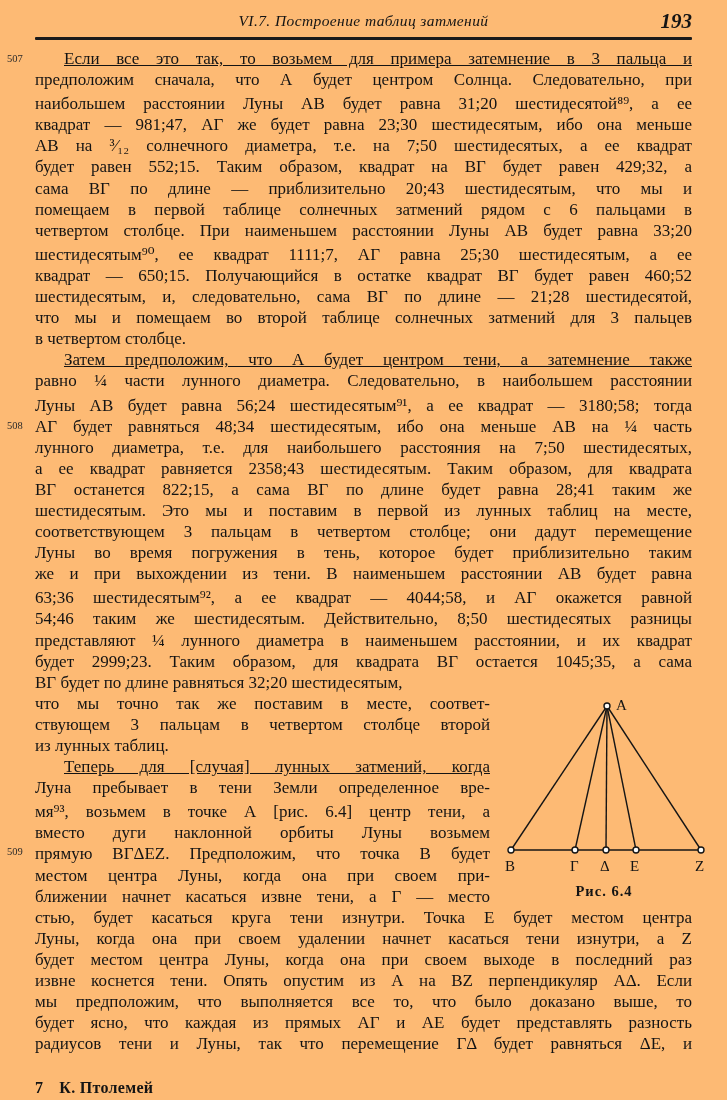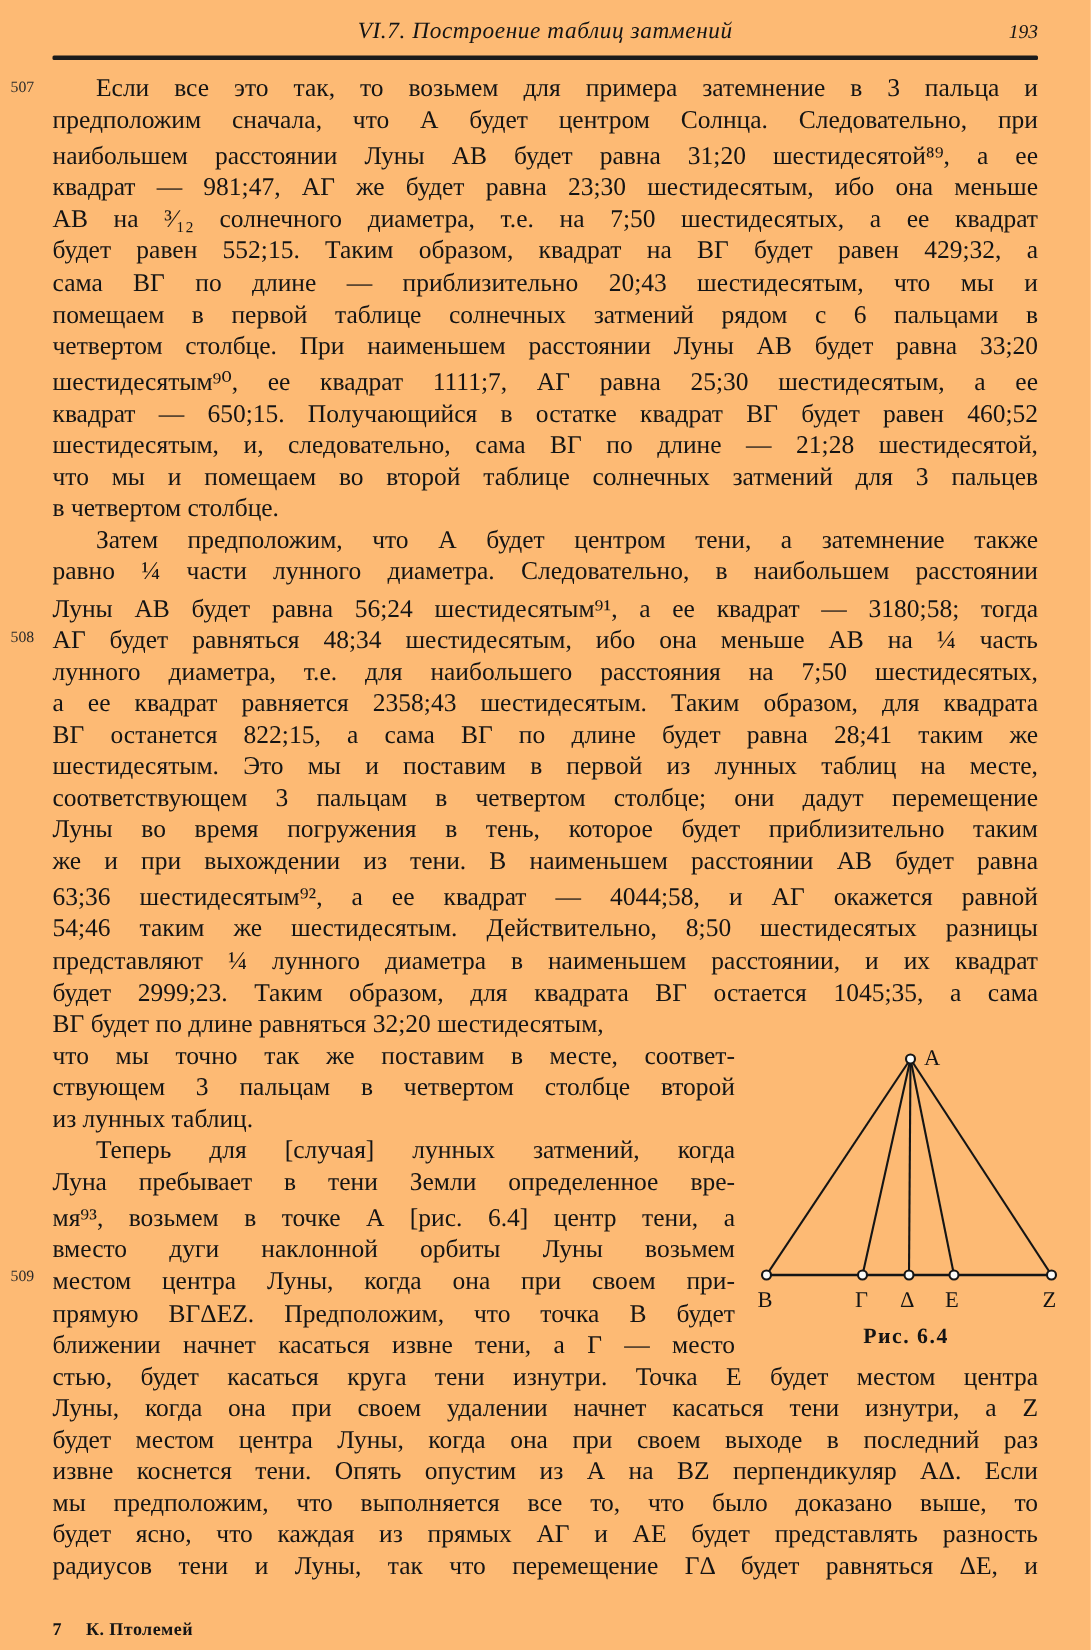--- a/index.html
+++ b/index.html
@@ -10,62 +10,62 @@
     color:#141414;
     font-family:"Liberation Serif","DejaVu Serif",serif;
     overflow:hidden;
   }
   
   .running-head{
     position:absolute;top:10px;left:35px;width:657px;height:22px;
     font-style:italic;font-size:15.5px;line-height:22px;
   }
   .running-head .title{display:block;text-align:center;letter-spacing:.4px;}
-  .running-head .pageno{position:absolute;right:0;top:0;font-size:13px;}
+  .running-head .pageno{position:absolute;right:0;top:0;font-size:21px;font-weight:bold;}
   .head-rule{
     position:absolute;top:37px;left:35px;width:657px;height:2.6px;
     background:#1b1b1b;border-radius:1px;
   }
   
   .margin-ref{
     position:absolute;left:7px;font-size:10.5px;color:#2a2a2a;
     font-family:"Liberation Serif","DejaVu Serif",serif;
   }
   #mref-507{top:53px;}
   #mref-508{top:420px;}
   #mref-509{top:846px;text-align:right;}
   
   .text-body{position:absolute;top:48px;left:35px;width:657px;}
   .line{
     font-size:17px;height:21.1px;line-height:21.1px;
     text-align:justify;text-align-last:justify;-moz-text-align-last:justify;
     text-justify:inter-word;white-space:normal;
   }
   .line.end{text-align-last:left;-moz-text-align-last:left;}
-  .line.indent{text-indent:29px;}
+  .line.indent{text-indent:29px;text-decoration:underline;}
   .line.narrow{width:455px;}
   .line.sp{padding-top:3px;}
   
   .figure{position:absolute;left:496px;top:692px;width:216px;}
   .figure svg{display:block;}
   .fig-line{stroke:#151515;stroke-width:1.4;fill:none;}
   .fig-base{stroke:#151515;stroke-width:1.7;}
   .fig-pt{fill:#fbfbf8;stroke:#151515;stroke-width:1.4;}
   .fig-label{
     font-family:"Liberation Serif","DejaVu Serif",serif;
     font-size:15px;fill:#141414;
   }
   .fig-caption{
     margin-top:7px;text-align:center;
     font-size:14.5px;font-weight:700;letter-spacing:1px;
   }
   
   .footer{
     position:absolute;left:35px;top:1079px;
-    font-size:12px;font-weight:700;letter-spacing:.3px;
+    font-size:16px;font-weight:700;letter-spacing:.3px;
   }
   .footer .sig{display:inline-block;margin-right:16px;font-weight:700;}
 </style>
 </head>
 <body>
 
 <div class="page">
 
   <div class="running-head">
     <span class="title">VI.7. Построение таблиц затмений</span>
@@ -114,22 +114,22 @@
         <div class="line narrow end">ВГ будет по длине равняться 32;20 шестидесятым,</div>
         <div class="line narrow">что мы точно так же поставим в месте, соответ-</div>
         <div class="line narrow">ствующем 3 пальцам в четвертом столбце второй</div>
         <div class="line narrow end">из лунных таблиц.</div>
       </div>
       <div>
         <div class="line indent narrow">Теперь для [случая] лунных затмений, когда</div>
         <div class="line narrow">Луна пребывает в тени Земли определенное вре-</div>
         <div class="line narrow sp">мя⁹³, возьмем в точке А [рис. 6.4] центр тени, а</div>
         <div class="line narrow">вместо дуги наклонной орбиты Луны возьмем</div>
+        <div class="line narrow">прямую ВГΔЕZ. Предположим, что точка В будет</div>
         <div class="line narrow">местом центра Луны, когда она при своем при-</div>
-        <div class="line narrow">прямую ВГΔЕZ. Предположим, что точка В будет</div>
         <div class="line narrow">ближении начнет касаться извне тени, а Г — место</div>
         <div class="line">стью, будет касаться круга тени изнутри. Точка Е будет местом центра</div>
         <div class="line">Луны, когда она при своем удалении начнет касаться тени изнутри, а Z</div>
         <div class="line">будет местом центра Луны, когда она при своем выходе в последний раз</div>
         <div class="line">извне коснется тени. Опять опустим из А на ВZ перпендикуляр АΔ. Если</div>
         <div class="line">мы предположим, что выполняется все то, что было доказано выше, то</div>
         <div class="line">будет ясно, что каждая из прямых АГ и АЕ будет представлять разность</div>
         <div class="line">радиусов тени и Луны, так что перемещение ГΔ будет равняться ΔЕ, и</div>
       </div>
     </div>

